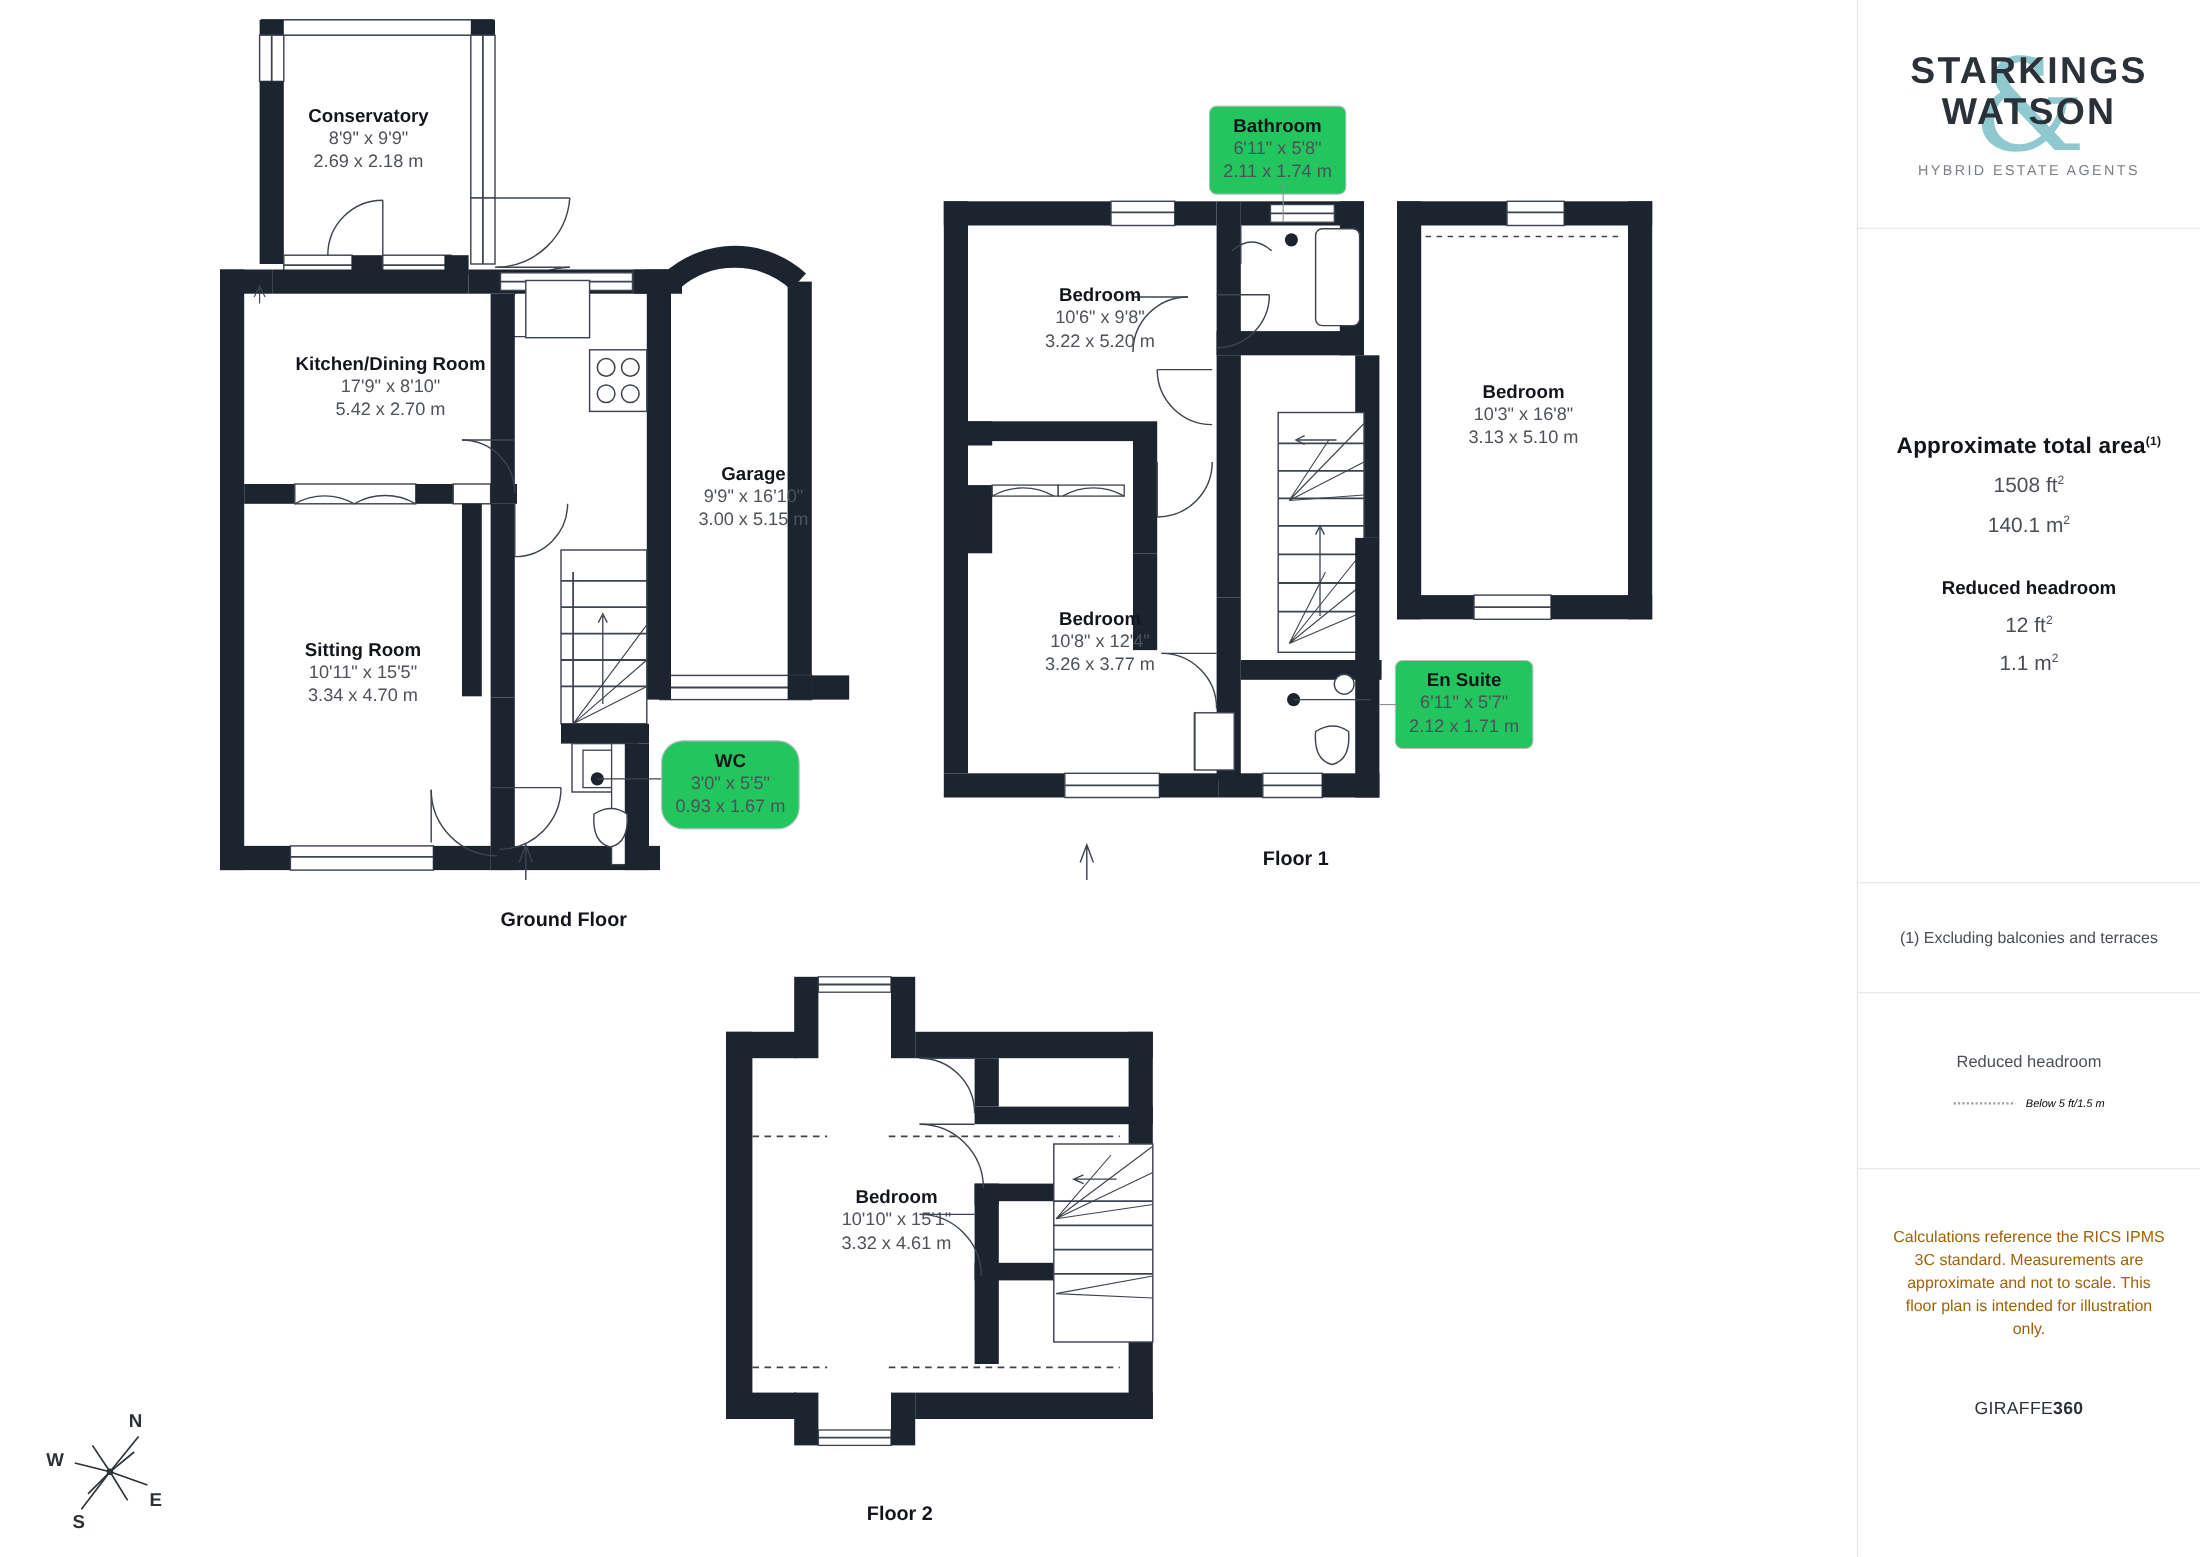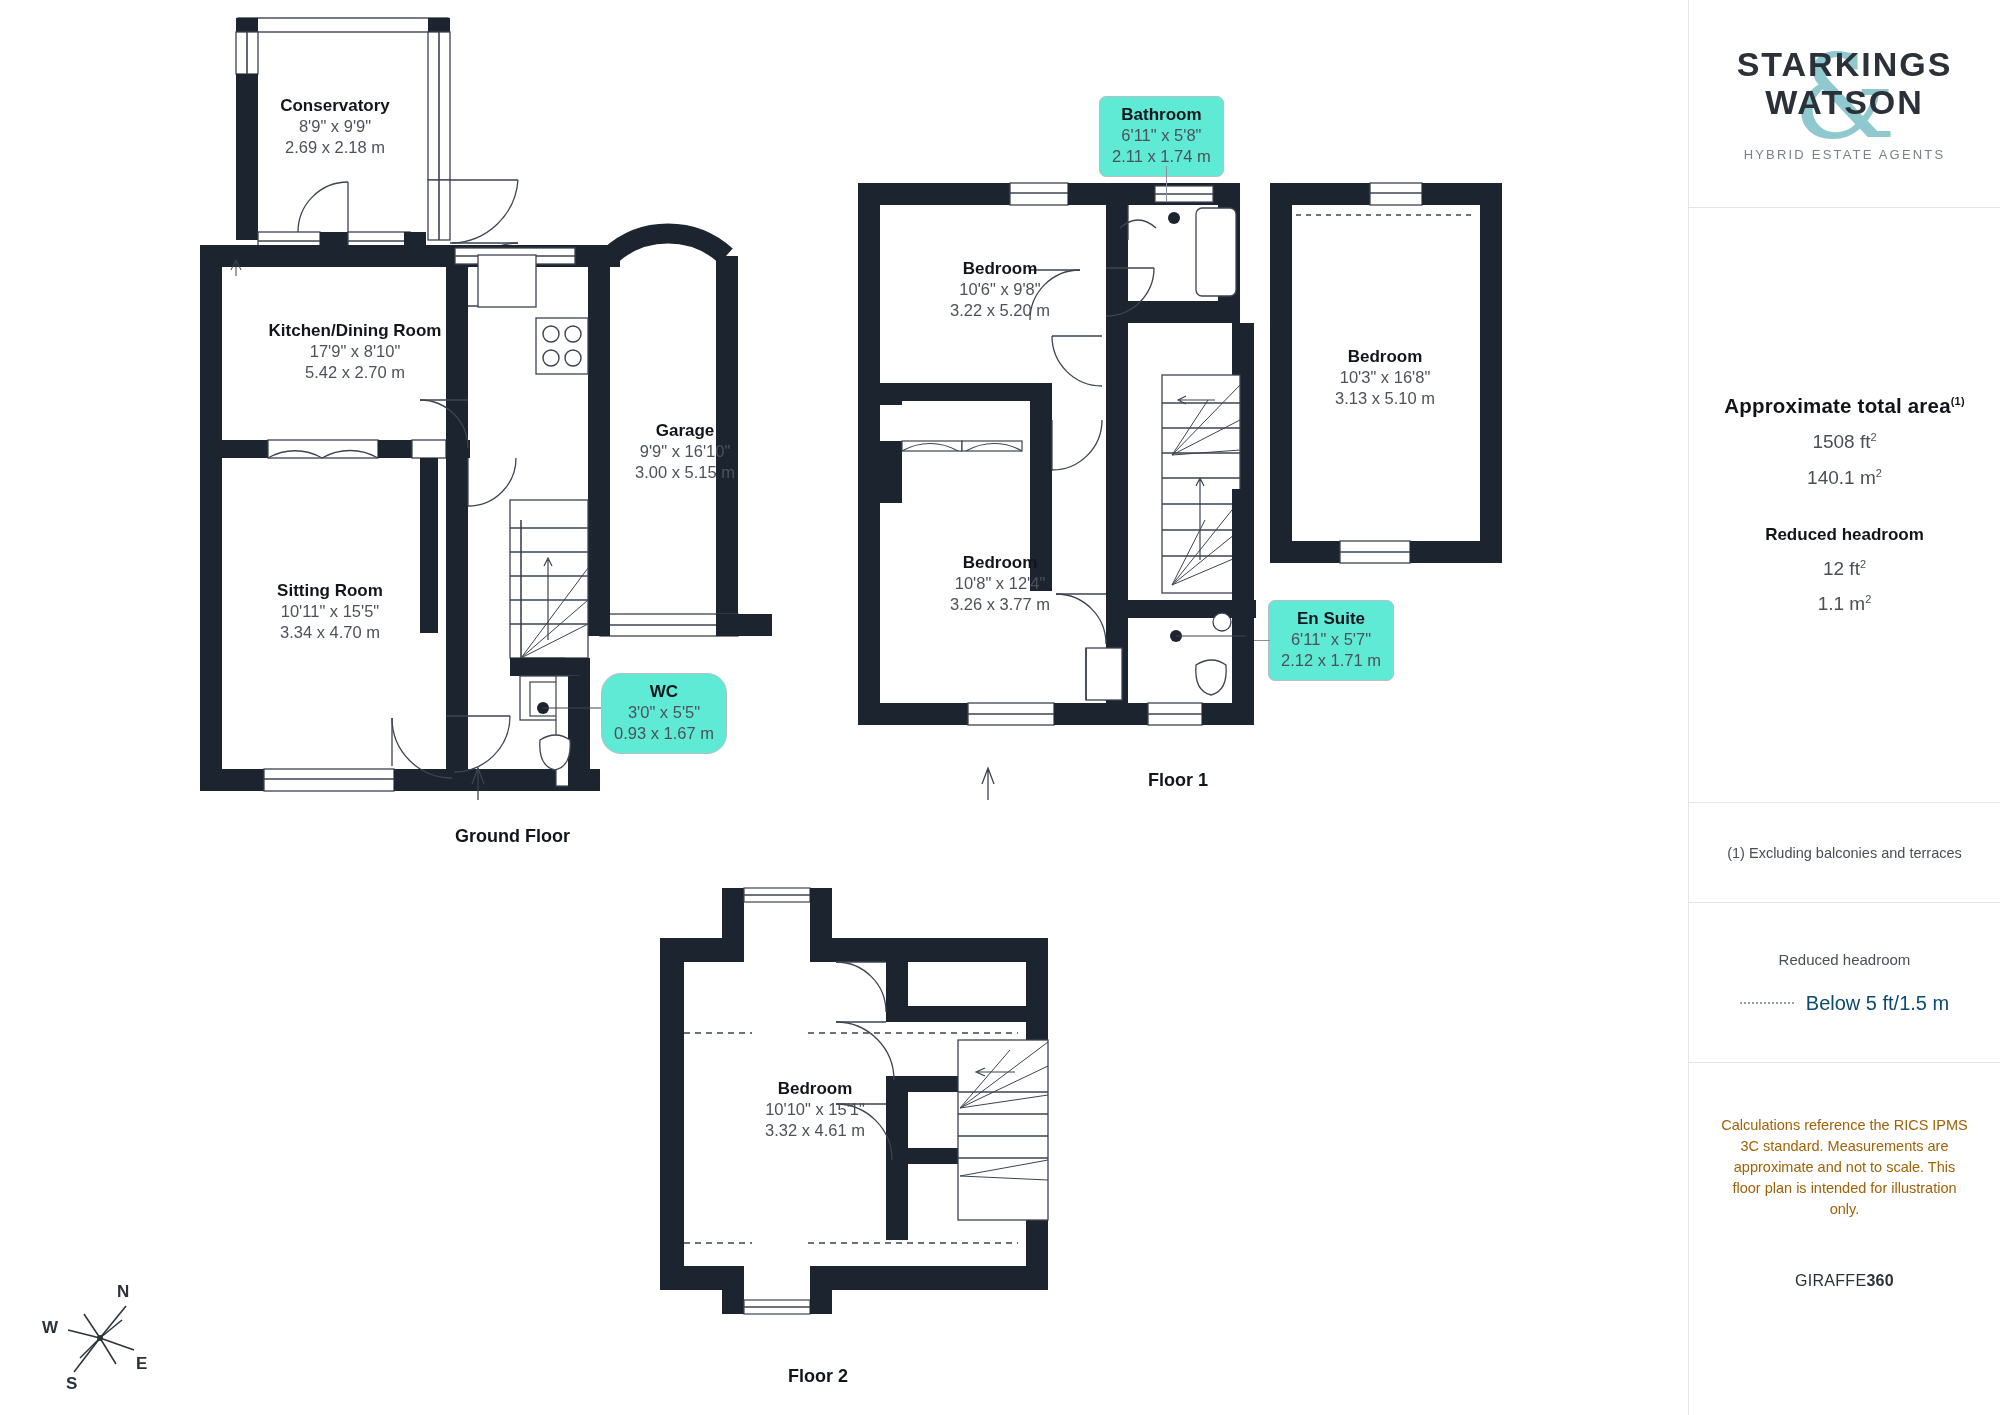--- a/index.html
+++ b/index.html
@@ -65,21 +65,21 @@
   .note-txt{
     font-family:"Liberation Sans", sans-serif;
     font-size:14.5px;color:#4a4f57;text-align:center;line-height:20px;padding:0 14px;
   }
   #legend-sec{height:160px;display:flex;flex-direction:column;align-items:center;justify-content:center;}
   .legend-title{font-family:"Liberation Sans", sans-serif;font-size:15px;color:#4a4f57;}
   .legend-row{display:flex;align-items:center;gap:12px;margin-top:24px;}
   .legend-dash{
     width:54px;height:0;border-top:2px dotted #9aa0a8;
   }
-  .legend-label{font-family:"Liberation Sans", sans-serif;font-size:20px;color:#0c4a6e;}
+  .legend-label{font-family:"Liberation Sans", sans-serif;font-size:10px;color:#000000;font-style:italic;}
 
   #calc-sec{height:352px;display:flex;flex-direction:column;align-items:center;justify-content:flex-start;padding-top:52px;box-sizing:border-box;}
   .calc-txt{
     font-family:"Liberation Sans", sans-serif;
     font-size:14.5px;color:#a16207;text-align:center;line-height:21px;width:250px;
   }
   .brand{
     font-family:"Liberation Sans", sans-serif;
     font-size:16px;color:#2b3138;margin-top:52px;letter-spacing:.3px;
   }
@@ -93,21 +93,21 @@
   .rlabel{position:absolute;text-align:center;pointer-events:none;}
   .rname{
     font-family:"Liberation Sans", sans-serif;
     font-weight:700;font-size:17px;color:#12161c;line-height:21px;white-space:nowrap;
   }
   .rdim{
     font-family:"Liberation Sans", sans-serif;
     font-size:16.5px;color:#4d525a;line-height:21px;white-space:nowrap;
   }
   .boxed{
-    background:#5eead4;border:1px solid #b9bec5;border-radius:7px;
+    background:#22c55e;border:1px solid #b9bec5;border-radius:7px;
     padding:7px 12px 9px 12px;
   }
   .floor-title{
     position:absolute;
     font-family:"Liberation Sans", sans-serif;
     font-weight:700;font-size:18px;color:#12161c;white-space:nowrap;
   }
 
   
   #compass{position:absolute;left:40px;top:1280px;width:120px;height:120px;}

